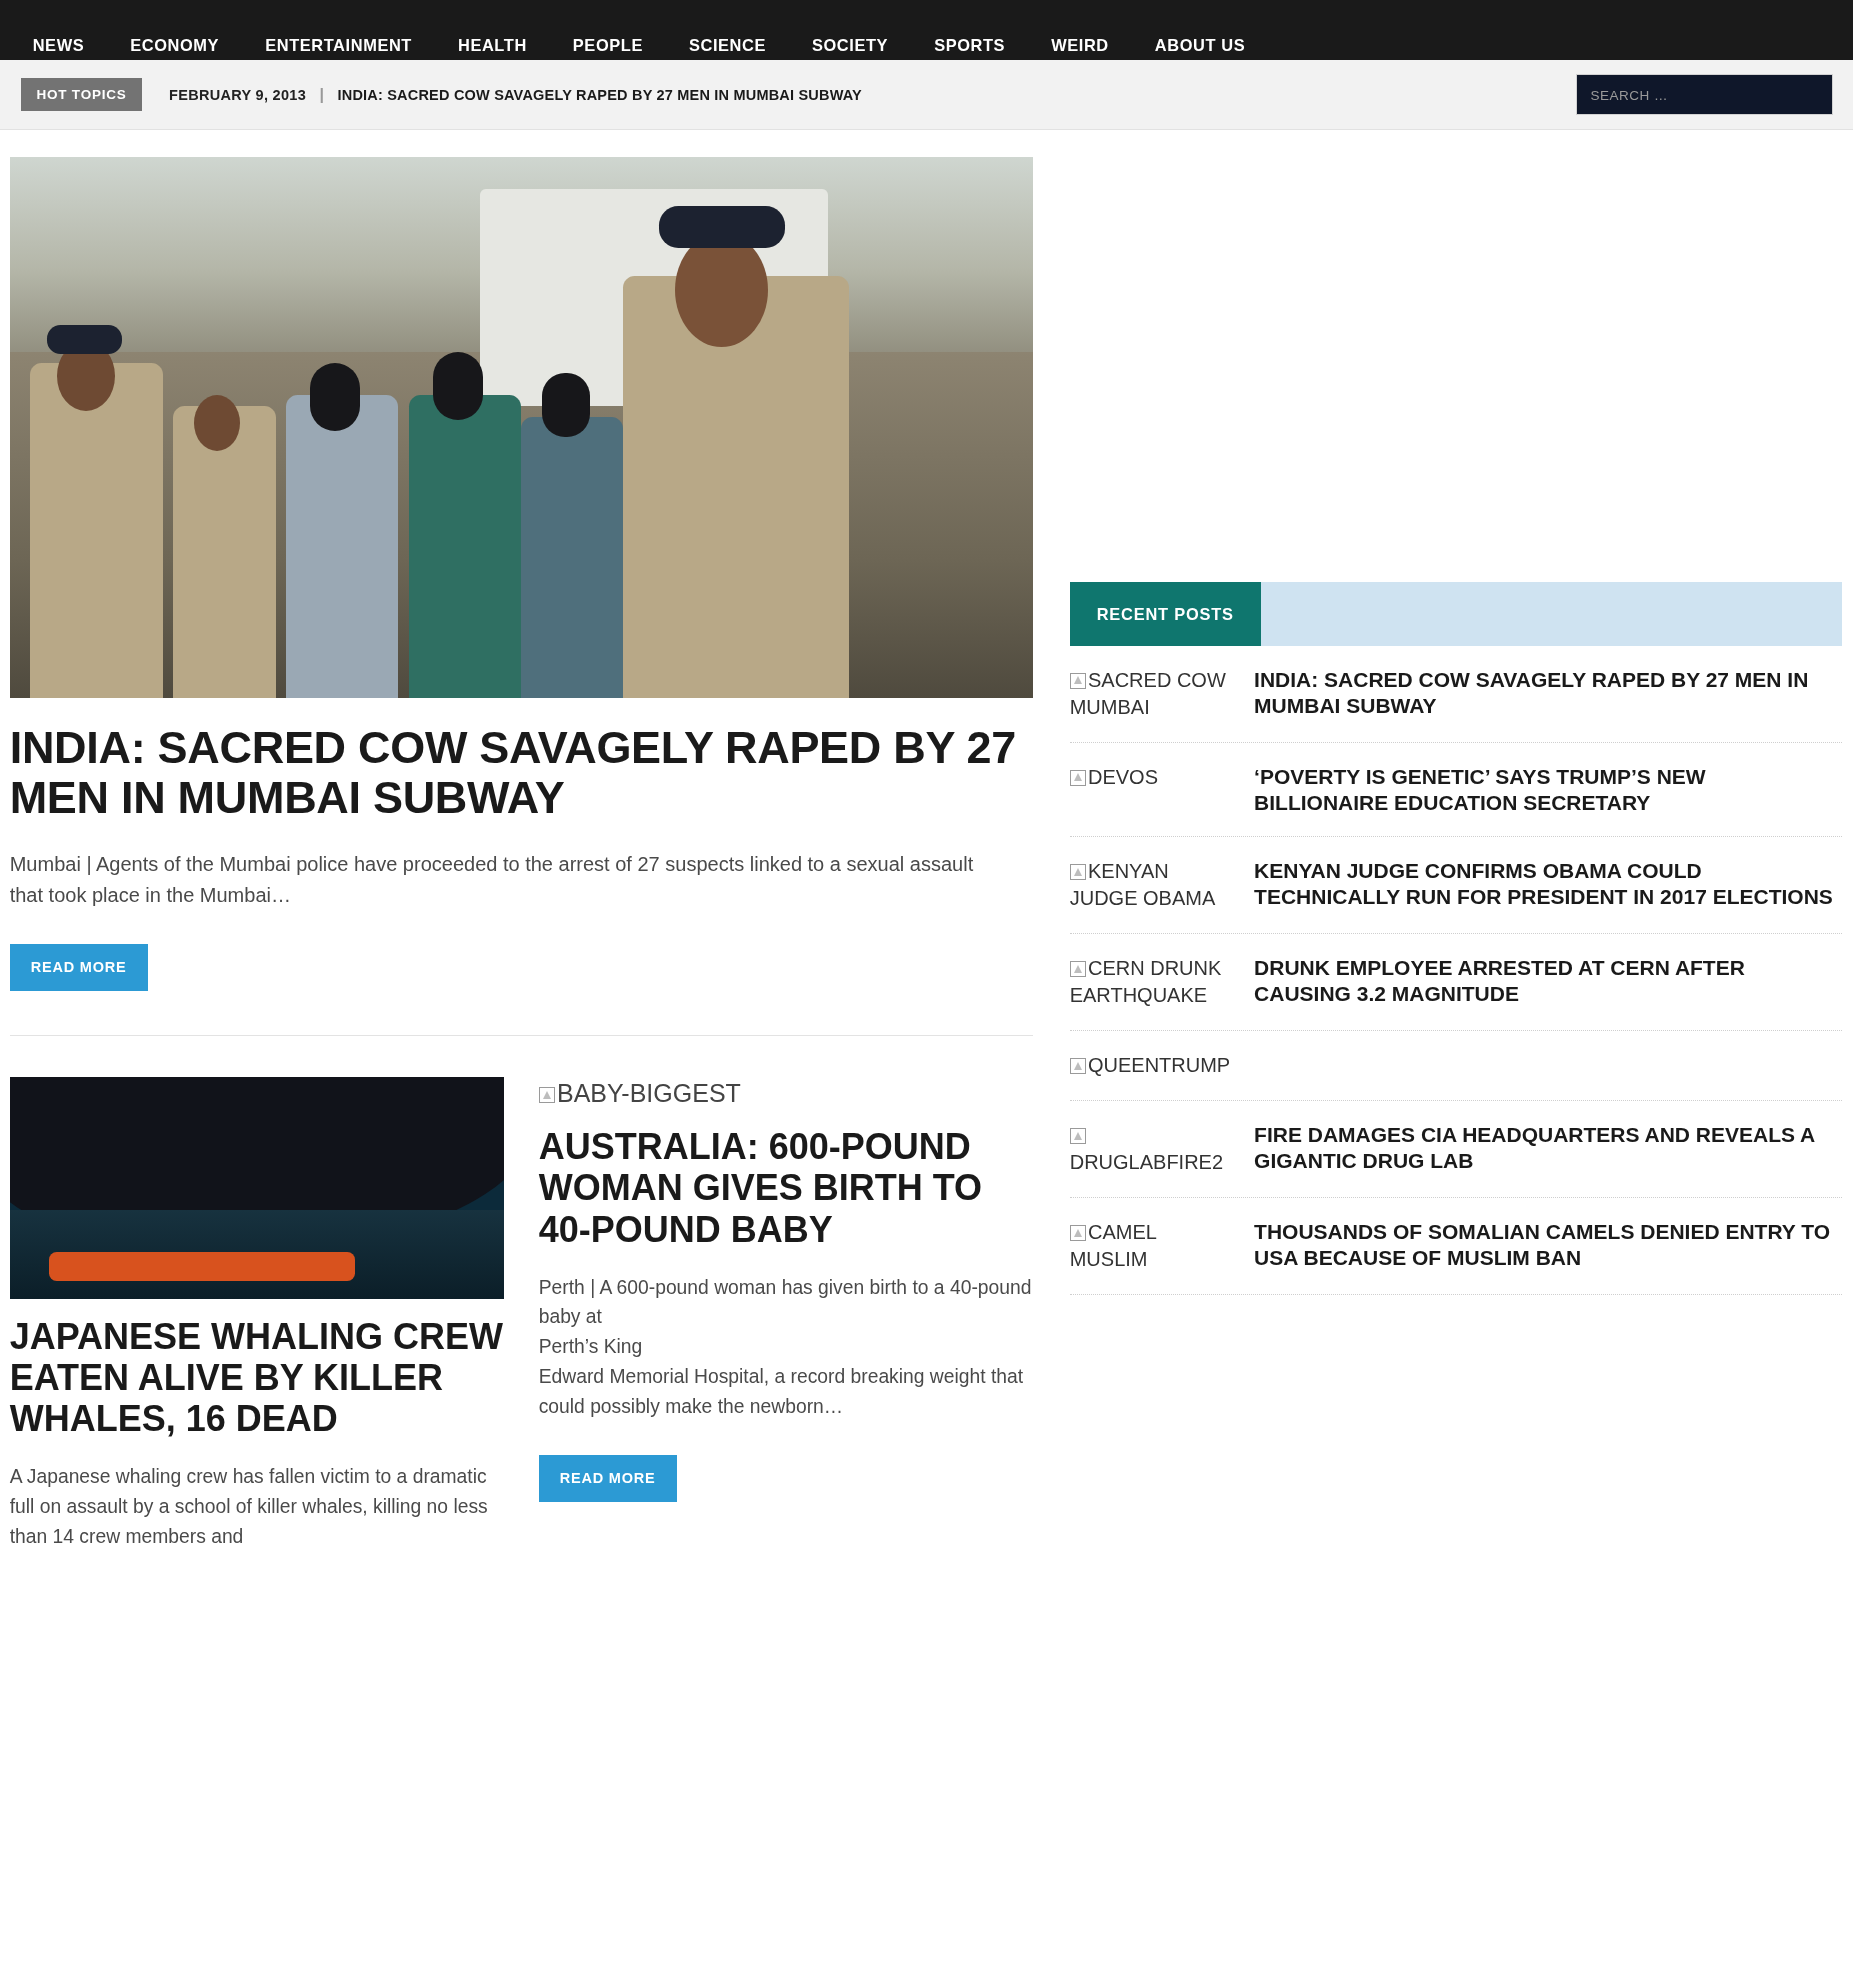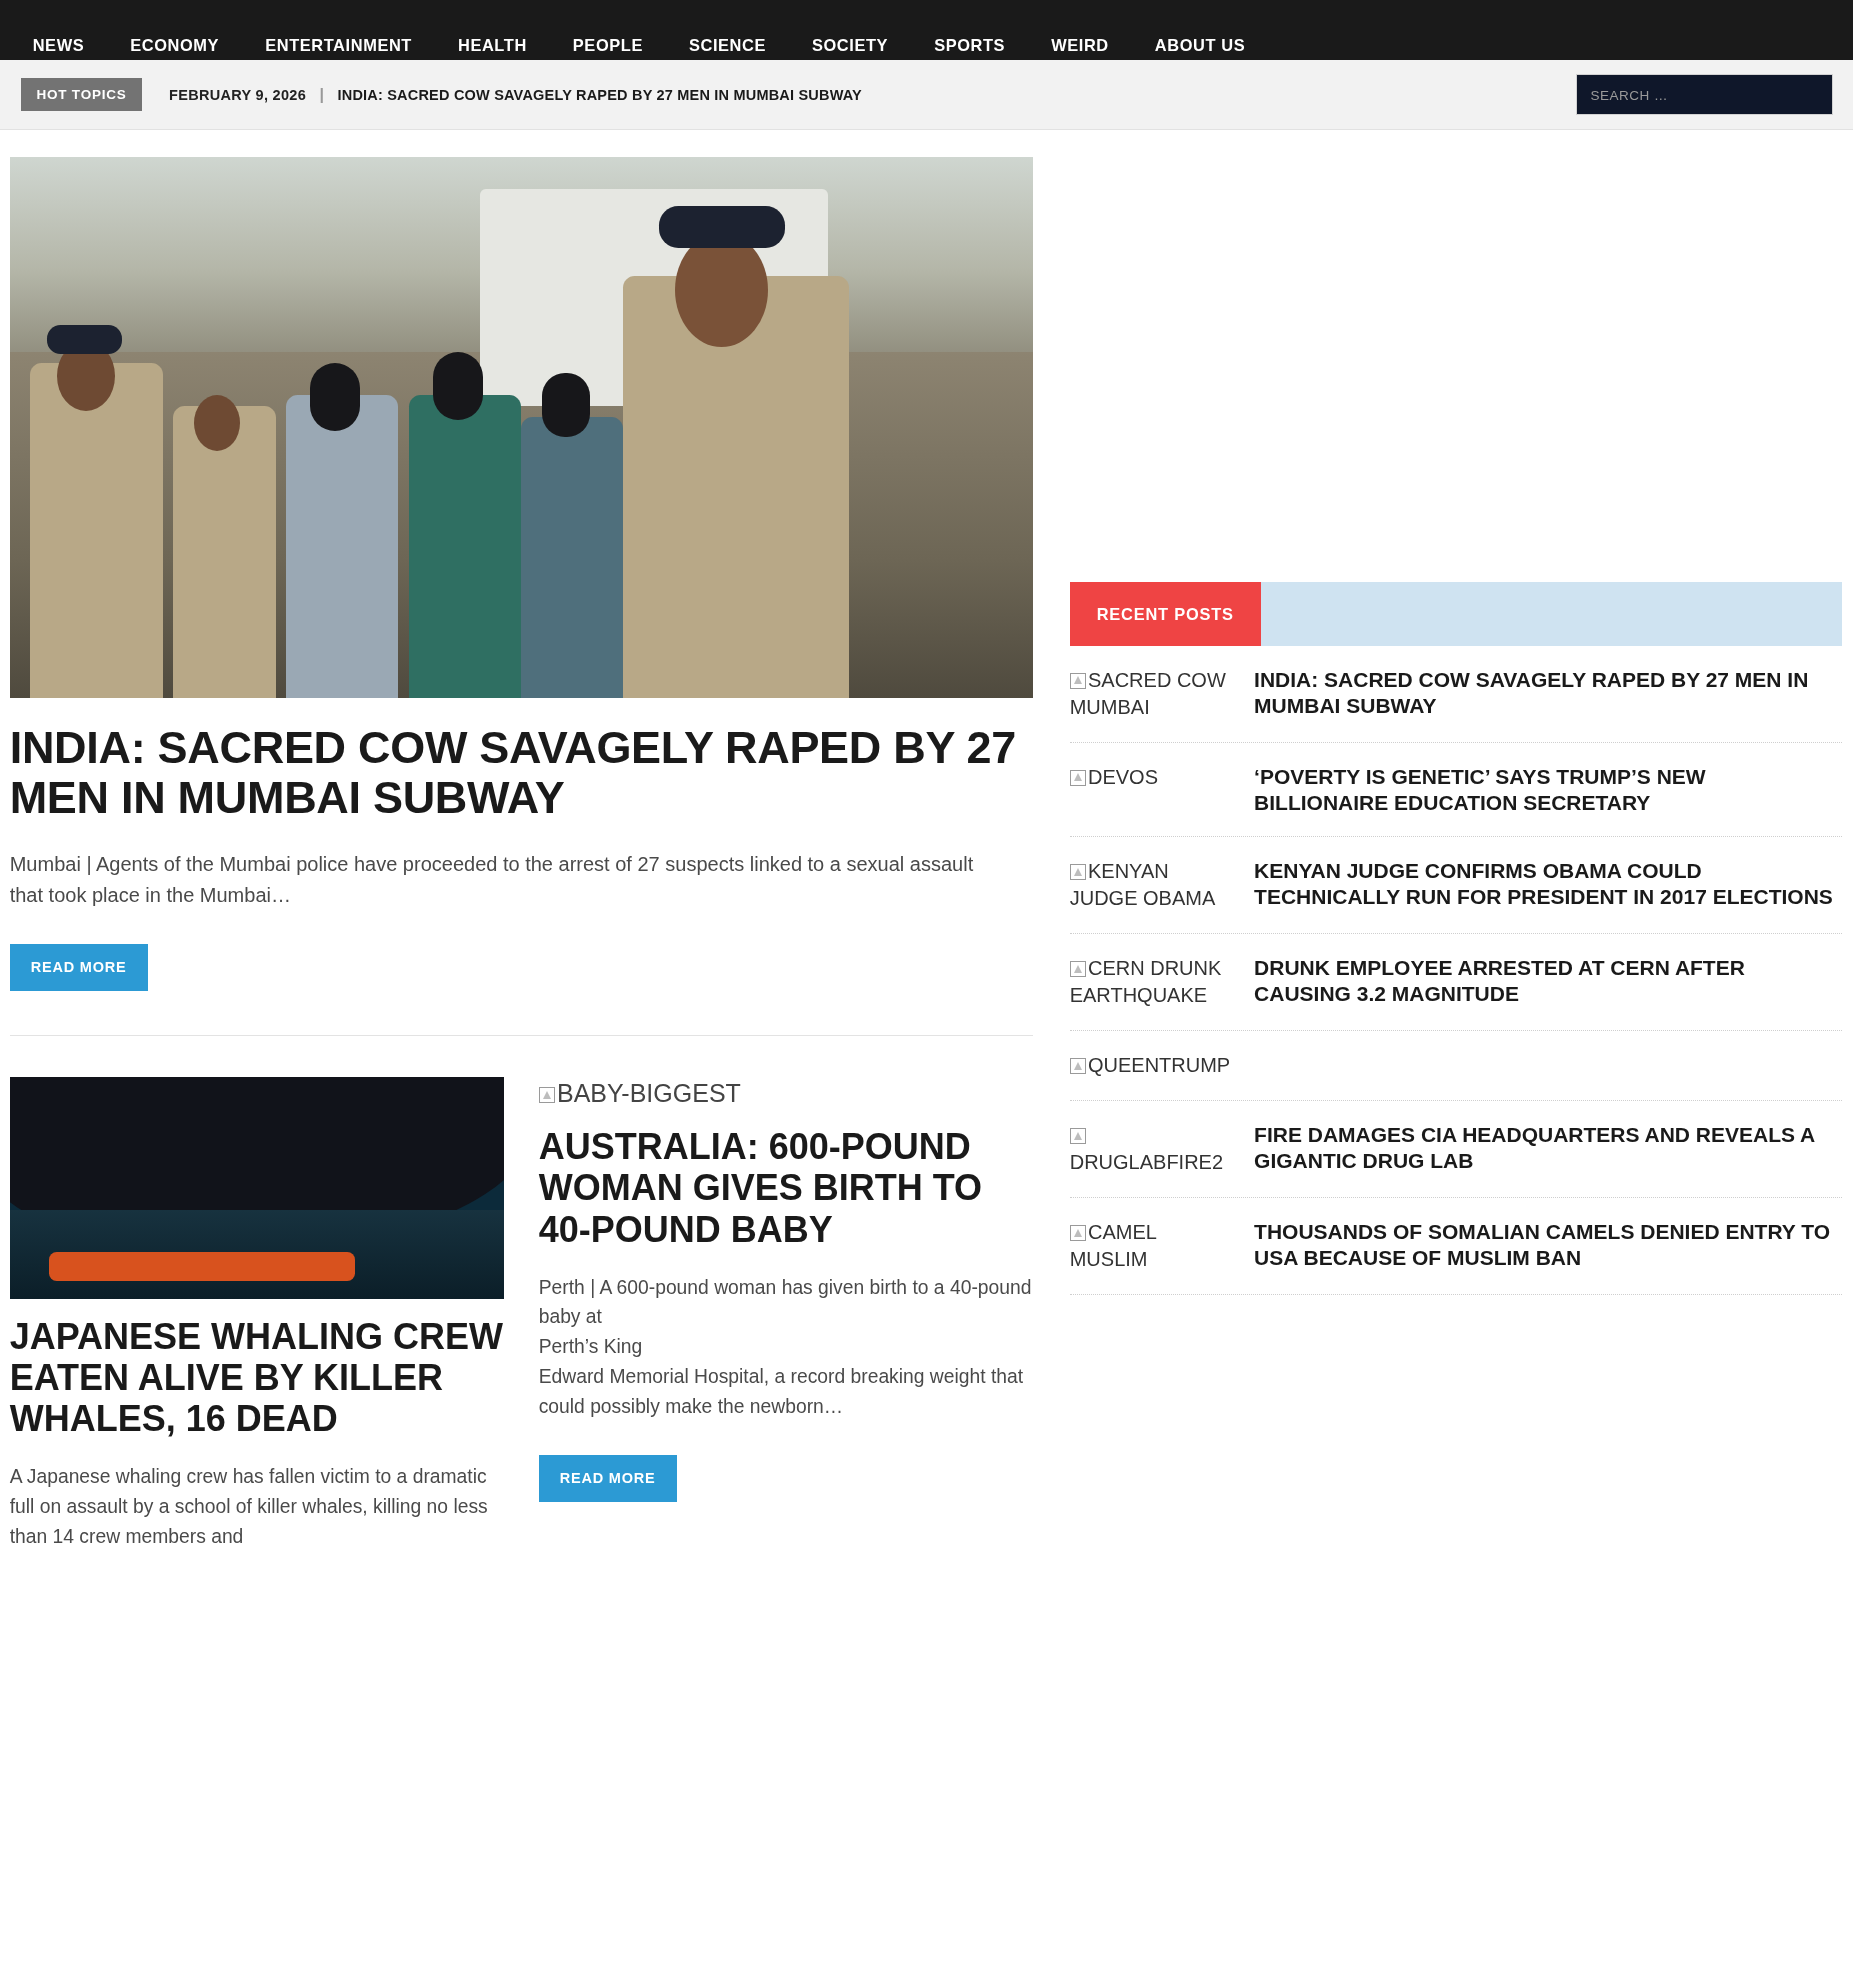--- a/index.html
+++ b/index.html
@@ -229,21 +229,21 @@
   }
 
   
   .widget-head {
     display: flex;
     background: #cfe3f1;
     height: 64px;
     align-items: stretch;
   }
   .widget-head .tab {
-    background: #ef4444;
+    background: #0f766e;
     color: #fff;
     font-size: 16.4px;
     font-weight: bold;
     letter-spacing: 0.8px;
     text-transform: uppercase;
     display: flex;
     align-items: center;
     padding: 0 27px;
   }
   .post-row {
@@ -281,21 +281,21 @@
   <a>PEOPLE</a>
   <a>SCIENCE</a>
   <a>SOCIETY</a>
   <a>SPORTS</a>
   <a>WEIRD</a>
   <a>ABOUT US</a>
 </nav>
 
 <div class="hotbar">
   <span class="hot-badge">HOT TOPICS</span>
-  <span class="hot-date">FEBRUARY 9, 2026</span>
+  <span class="hot-date">FEBRUARY 9, 2013</span>
   <span class="hot-sep">|</span>
   <span class="hot-head">INDIA: SACRED COW SAVAGELY RAPED BY 27 MEN IN MUMBAI SUBWAY</span>
   <span class="hot-spacer"></span>
   <input class="search-input" type="text" placeholder="SEARCH …" style="">
 </div>
 
 <div class="page">
 
   <main class="content">
 

